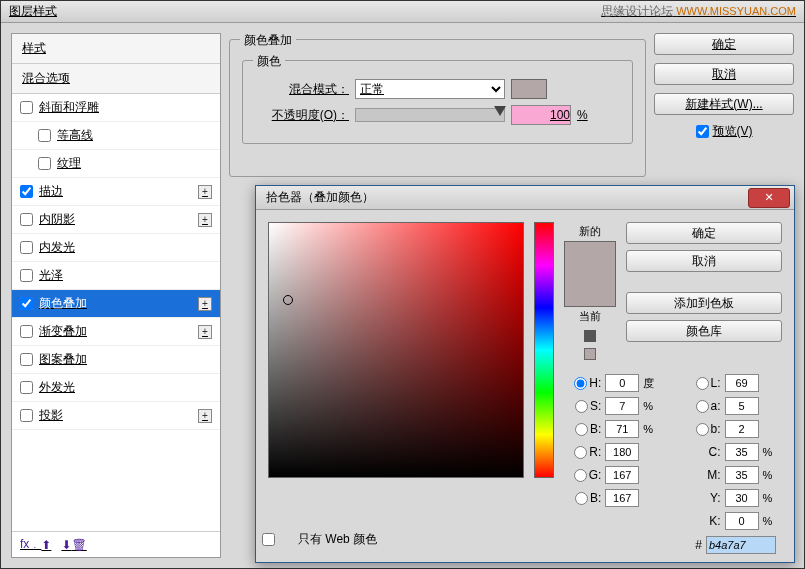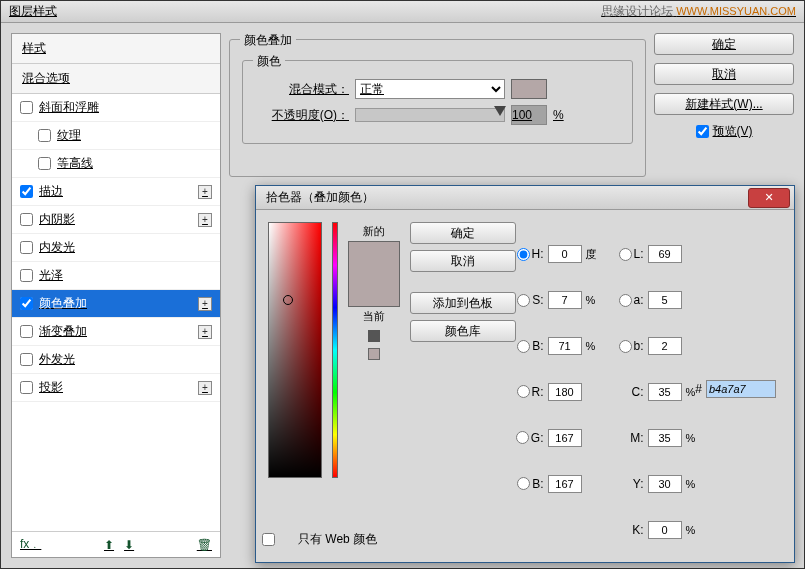--- a/index.html
+++ b/index.html
@@ -9,44 +9,44 @@
 .wm{color:#666;font-size:11px;}
 .wm a{color:#c76a00;font-size:11px;}
 .ls-body{display:flex;padding:10px;gap:8px;height:calc(100% - 22px);}
 .ls-left{width:210px;background:#fff;border:1px solid #999;display:flex;flex-direction:column;}
 .ls-left-head{padding:6px 10px;border-bottom:1px solid #ccc;background:#f5f5f5;}
 .ls-list{flex:1;overflow:auto;}
 .ls-item{display:flex;align-items:center;padding:5px 8px;border-bottom:1px solid #eee;justify-content:space-between;}
 .ls-item.sel{background:#1a6fd8;color:#fff;}
 .ls-item .lab{display:flex;align-items:center;gap:6px;}
 .ls-item .plus{width:14px;height:14px;border:1px solid #888;background:#eee;display:flex;align-items:center;justify-content:center;font-size:10px;line-height:1;color:#333;}
-.ls-foot{height:26px;border-top:1px solid #ccc;display:flex;align-items:center;justify-content:space-between;padding:0 8px;color:#14532d;}
+.ls-foot{height:26px;border-top:1px solid #ccc;display:flex;align-items:center;justify-content:flex-start;padding:0 8px;color:#4c1d95;}
 .ls-foot .arrows{display:flex;gap:10px;font-size:13px;}
 .ls-mid{flex:1;}
 .gb{border:1px solid #9a9a9a;border-radius:3px;padding:12px;background:#d9d9d9;position:relative;margin-top:6px;}
 .gb-title{position:absolute;top:-8px;left:10px;background:#d9d9d9;padding:0 4px;}
 .row{display:flex;align-items:center;gap:6px;margin:6px 0;}
 .lbl{text-align:right;min-width:94px;}
 select{height:20px;border:1px solid #888;background:#fff;}
 .swatch-sm{width:36px;height:20px;border:1px solid #666;background:#b4a7a7;}
 .slider{width:150px;height:14px;position:relative;background:#c7c7c7;border:1px solid #999;}
 .slider-thumb{position:absolute;top:-3px;left:138px;width:0;height:0;border-left:6px solid transparent;border-right:6px solid transparent;border-top:10px solid #444;}
-.numbox{width:36px;height:20px;border:1px solid #888;background:#a3a3a3;text-align:left;}
+.numbox{width:60px;height:20px;border:1px solid #888;background:#f9a8d4;text-align:right;}
 .btn{min-width:106px;height:22px;border:1px solid #888;background:linear-gradient(#fafafa,#dcdcdc);border-radius:3px;cursor:pointer;}
 .ls-right{width:140px;display:flex;flex-direction:column;gap:8px;}
 .ls-right .btn{width:100%;}
 .chk{display:flex;align-items:center;gap:4px;justify-content:center;}
 .cp-dialog{position:absolute;left:255px;top:185px;width:540px;height:378px;background:#d9d9d9;border:1px solid #2a5a8a;box-shadow:0 3px 12px rgba(0,0,0,.4);}
 .cp-titlebar{height:24px;background:linear-gradient(#e8e8e8,#cfcfcf);display:flex;align-items:center;justify-content:space-between;padding-left:10px;border-bottom:1px solid #999;}
 .cp-close{width:42px;height:20px;background:#c84040;border:1px solid #8a2a2a;border-radius:3px;color:#fff;display:flex;align-items:center;justify-content:center;font-size:11px;margin-right:4px;cursor:pointer;}
 .cp-body{display:flex;padding:12px;gap:10px;height:calc(100% - 24px);}
 .cp-field{width:256px;height:256px;position:relative;border:1px solid #666;background:linear-gradient(to bottom,rgba(0,0,0,0),#000),linear-gradient(to right,#fff,#f00);}
 .cp-marker{position:absolute;width:10px;height:10px;border:1px solid #000;border-radius:50%;left:14px;top:72px;}
 .cp-hue{width:20px;height:256px;border:1px solid #666;background:linear-gradient(to bottom,#f00,#f0f,#00f,#0ff,#0f0,#ff0,#f00);}
-.cp-right{flex:1;display:flex;flex-direction:row;}
+.cp-right{flex:1;display:flex;flex-direction:column;}
 .cp-top{display:flex;gap:10px;}
 .cp-swatches{display:flex;flex-direction:column;align-items:center;}
 .sw-lbl{font-size:11px;margin:2px 0;}
 .sw-box{width:52px;height:66px;border:1px solid #666;overflow:hidden;}
 .sw-new{height:50%;background:#b4a7a7;}
 .sw-cur{height:50%;background:#b4a7a7;}
 .cube{width:12px;height:12px;background:#555;margin:4px auto;}
 .tiny-sw{width:12px;height:12px;border:1px solid #666;background:#b4a7a7;margin:2px auto;}
 .cp-btns{display:flex;flex-direction:column;gap:6px;flex:1;}
 .cp-btns .btn{width:100%;}
@@ -73,27 +73,27 @@
       <div class="ls-list" id="ls-list">
           <div class="ls-item">
             <span class="lab">
               <input type="checkbox" style="">
               <span>斜面和浮雕</span>
             </span>
           </div>
           <div class="ls-item">
             <span class="lab" style="padding-left: 18px;">
               <input type="checkbox" style="">
+              <span>等高线</span>
+            </span>
+          </div>
+          <div class="ls-item">
+            <span class="lab" style="padding-left: 18px;">
+              <input type="checkbox" style="">
               <span>纹理</span>
-            </span>
-          </div>
-          <div class="ls-item">
-            <span class="lab" style="padding-left: 18px;">
-              <input type="checkbox" style="">
-              <span>等高线</span>
             </span>
           </div>
           <div class="ls-item">
             <span class="lab">
               <input type="checkbox" checked="" style="">
               <span>描边</span>
             </span>
             <span class="plus">+</span>
           </div>
           <div class="ls-item">
@@ -121,20 +121,26 @@
               <span>颜色叠加</span>
             </span>
             <span class="plus">+</span>
           </div>
           <div class="ls-item">
             <span class="lab">
               <input type="checkbox" style="">
               <span>渐变叠加</span>
             </span>
             <span class="plus">+</span>
+          </div>
+          <div class="ls-item">
+            <span class="lab">
+              <input type="checkbox" style="">
+              <span>图案叠加</span>
+            </span>
           </div>
           <div class="ls-item">
             <span class="lab">
               <input type="checkbox" style="">
               <span>外发光</span>
             </span>
           </div>
           <div class="ls-item">
             <span class="lab">
               <input type="checkbox" style="">

